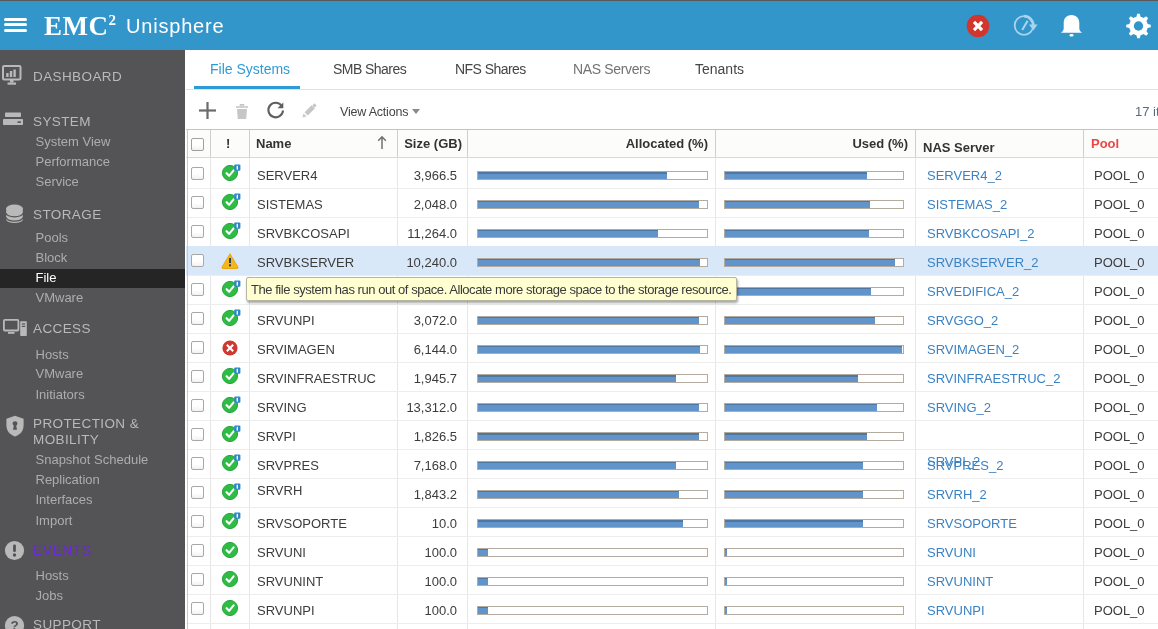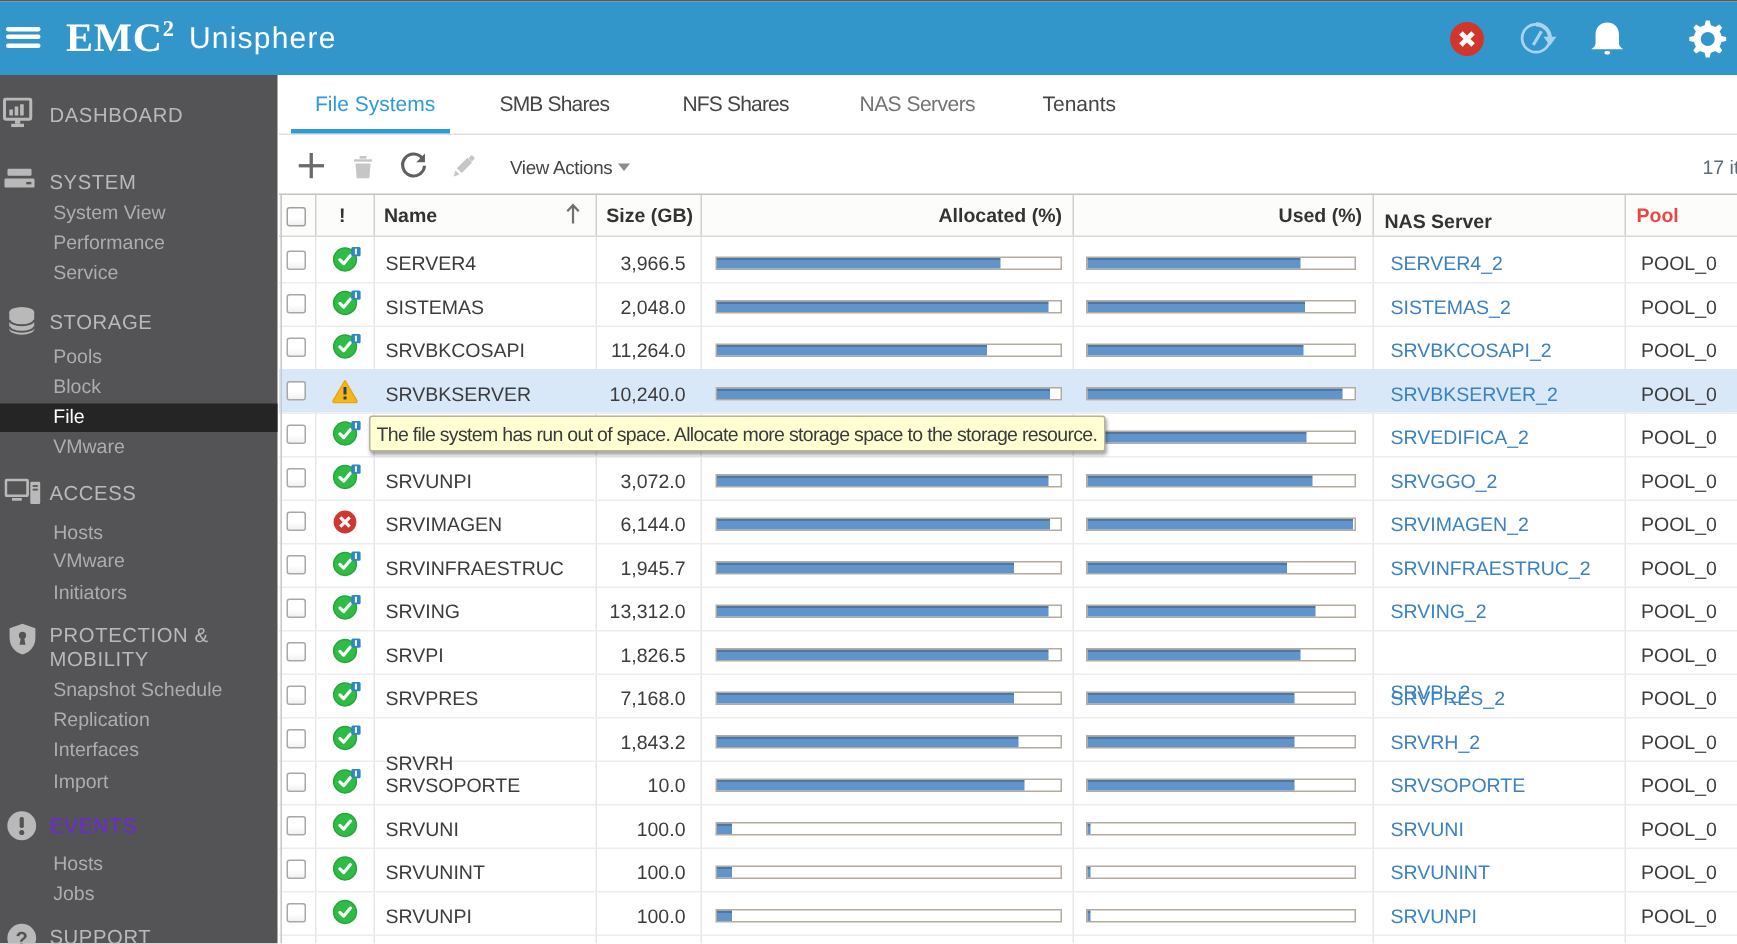--- a/index.html
+++ b/index.html
@@ -358,21 +358,21 @@
 <div class="txt" style="left:1094px;top:457.5px;font-size:13px;color:#3c3c3c">POOL_0</div>
 <div class="abs" style="left:186px;top:507px;width:972px;height:1px;background:#ededed"></div>
 <div class="abs" style="left:191px;top:486.0px;width:13px;height:13px;border:1px solid #a8a8a8;border-radius:2px;background:linear-gradient(#fff 55%,#f1f1f1)"></div>
 <svg style="position:absolute;left:221.5px;top:483.0px" width="22" height="18" viewBox="0 0 22 18">
     <circle cx="8" cy="9" r="7.6" fill="#2fbc45"></circle>
     <circle cx="8" cy="9" r="7.6" fill="none" stroke="#28a53c" stroke-width="1"></circle>
     <path d="M4.6 9.2 L7.1 11.8 L11.6 6.4" fill="none" stroke="#fff" stroke-width="2.1" stroke-linecap="round" stroke-linejoin="round"></path>
     <rect x="12.2" y="0.6" width="6.2" height="6.2" rx="1" fill="#2b87c8"></rect>
     <rect x="14.6" y="1.8" width="1.4" height="3.8" fill="#fff"></rect>
   </svg>
-<div class="txt" style="left:257px;top:501px;font-size:13px;color:#3c3c3c">SRVRH</div>
+<div class="txt" style="left:257px;top:483px;font-size:13px;color:#3c3c3c">SRVRH</div>
 <div class="txt" style="left:385px;top:486.5px;width:72px;text-align:right;font-size:13px;color:#3c3c3c">1,843.2</div>
 <div class="abs" style="left:476.5px;top:490px;width:231px;height:9px;border:1px solid #b3ab9f;background:#fff">
     <div style="width:201px;height:7px;background:linear-gradient(#50779f 0,#50779f 1.5px,#6094ca 1.5px)"></div>
   </div>
 <div class="abs" style="left:724px;top:490px;width:180px;height:9px;border:1px solid #b3ab9f;background:#fff">
     <div style="width:138px;height:7px;background:linear-gradient(#50779f 0,#50779f 1.5px,#6094ca 1.5px)"></div>
   </div>
 <div class="txt" style="left:927px;top:486.5px;font-size:13px;color:#3a82c4">SRVRH_2</div>
 <div class="txt" style="left:1094px;top:486.5px;font-size:13px;color:#3c3c3c">POOL_0</div>
 <div class="abs" style="left:186px;top:536px;width:972px;height:1px;background:#ededed"></div>

